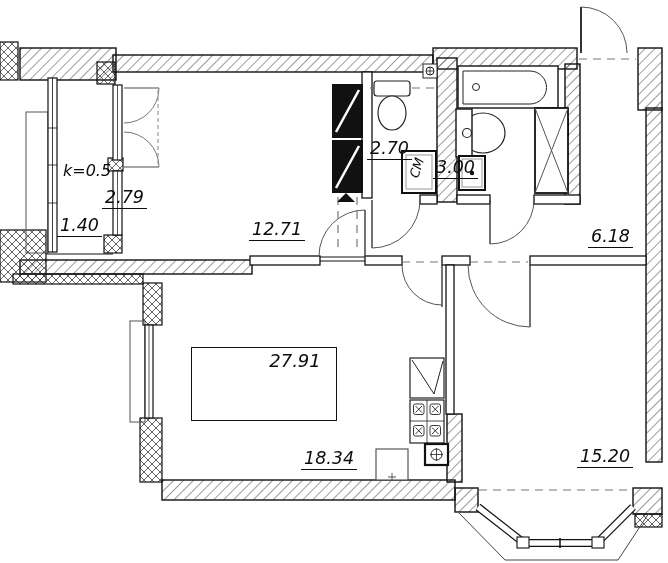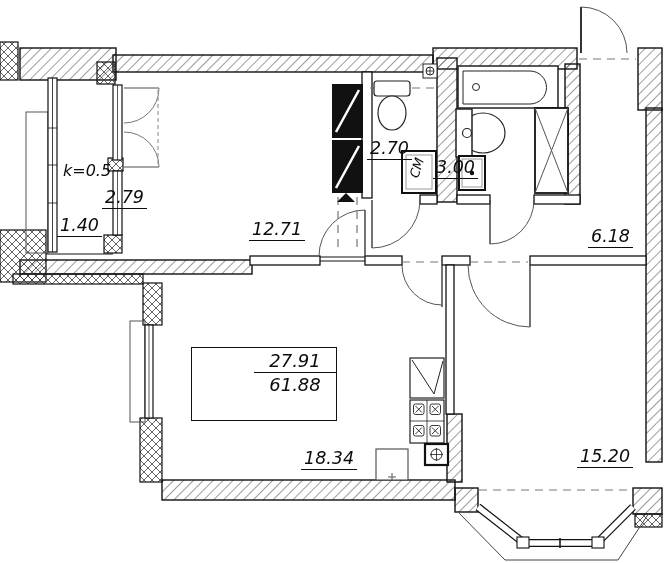--- a/index.html
+++ b/index.html
@@ -229,16 +229,15 @@
 <div class="lbl" style="left:367px;top:139px;"><span class="u">2.70</span></div>
 <div class="lbl" style="left:433px;top:158px;"><span class="u">3.00</span></div>
 <div class="lbl" style="left:588px;top:227px;"><span class="u">6.18</span></div>
 <div class="lbl" style="left:301px;top:449px;"><span class="u">18.34</span></div>
 <div class="lbl" style="left:577px;top:447px;"><span class="u">15.20</span></div>
 
 <div class="lbl rot" style="left:407px;top:161px;">СМ</div>
 
 <div class="spec-table">
   <div class="cell v">27.91</div>
-  <div class="cell v">61.88</div>
 </div>
 
 </div>
 
 </body></html>

